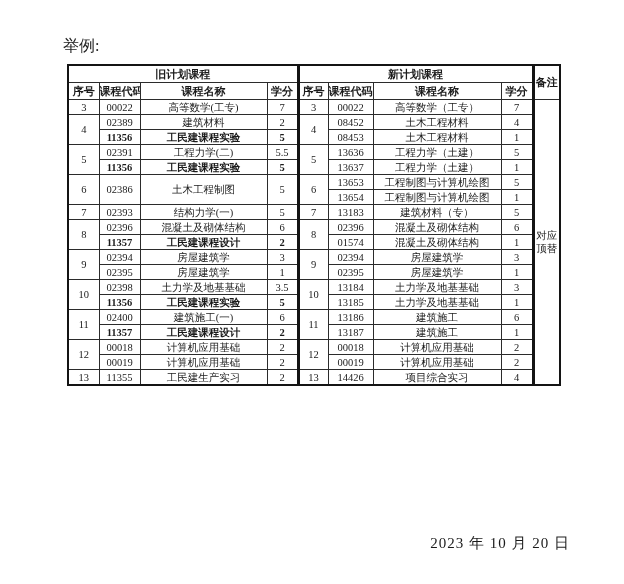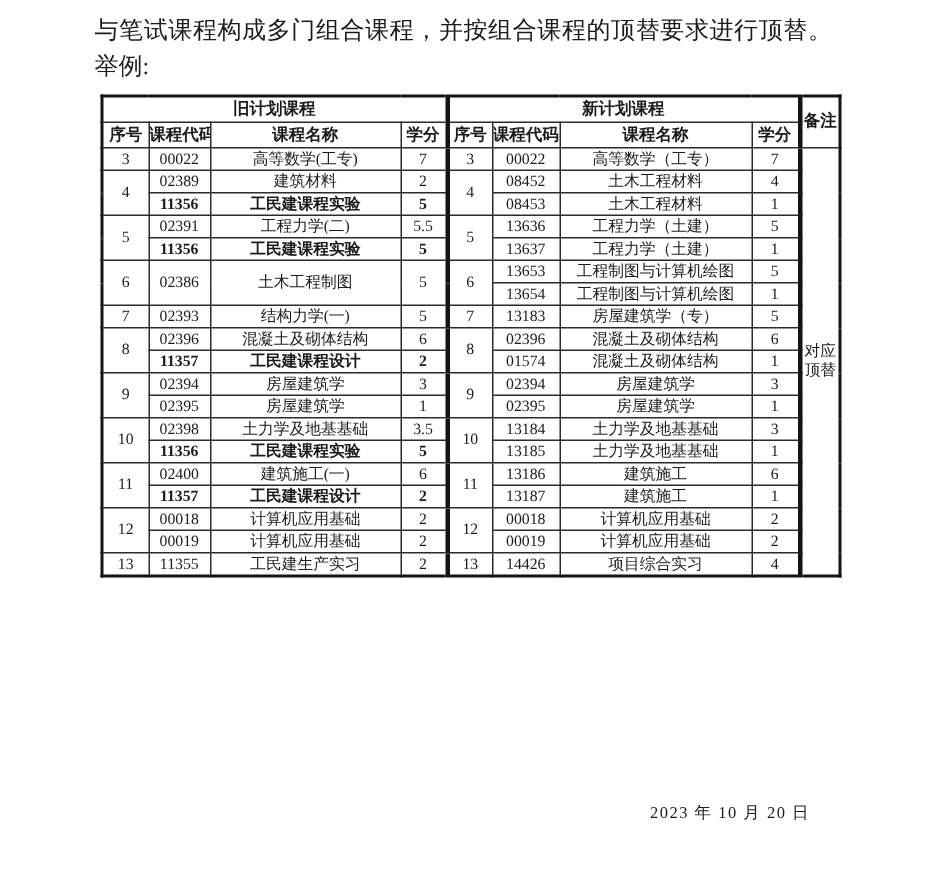--- a/index.html
+++ b/index.html
@@ -3,47 +3,46 @@
 <meta charset="utf-8">
 <style>
   html,body{margin:0;padding:0;background:#e8e8e8;}
   .page{
     width:624px;height:584px;background:#ffffff;position:relative;
     box-sizing:border-box;padding:8px 62px 0 63px;
     font-family:"Liberation Serif","DejaVu Serif",serif;color:#1b1b1b;
     overflow:hidden;
   }
   .intro{margin:0;font-size:16px;line-height:25px;letter-spacing:0.4px;text-align:justify;}
-  .example{margin:1px 0 7px;font-size:16px;line-height:22px;}
+  .example{margin:27px 0 7px;font-size:16px;line-height:22px;}
   table.courses{
     border-collapse:collapse;table-layout:fixed;width:494px;margin-left:4px;
     border:2px solid #141414;
   }
   table.courses th, table.courses td{
     border:1px solid #2b2b2b;text-align:center;vertical-align:middle;
     padding:0;overflow:hidden;white-space:nowrap;
   }
   table.courses th{font-size:11px;font-weight:bold;height:16px;line-height:15px;}
   table.courses td{font-size:10.5px;height:14px;line-height:13px;}
   .thick-left{border-left:3px solid #141414 !important;}
   .em{font-weight:bold;}
   .c-remark{font-weight:normal;}
   .c-remark div{line-height:13px;}
   .footer-para{
     margin:15px 0 0;font-size:16px;line-height:27px;text-indent:32px;
     text-align:justify;letter-spacing:0.4px;
   }
-  .date{position:absolute;top:534px;right:84px;font-size:11px;letter-spacing:1px;}
+  .date{position:absolute;top:534px;right:54px;font-size:15px;letter-spacing:1px;}
 </style>
 </head>
 <body>
 
 <div class="page">
 
-  <p class="intro">与笔试课程构成多门组合课程，并按组合课程的顶替要求进行顶替。</p>
 
   <p class="example">举例:</p>
 
   <table class="courses">
     <colgroup>
       <col style="width:31px">
         <col style="width:41px">
         <col style="width:127px">
         <col style="width:31px">
       <col style="width:30px">
@@ -135,21 +134,21 @@
           <td class="c-name">工程制图与计算机绘图</td>
           <td class="c-credit">1</td>
         </tr>
         <tr>
           <td class="c-seq">7</td>
           <td class="c-code">02393</td>
           <td class="c-name">结构力学(一)</td>
           <td class="c-credit">5</td>
           <td class="c-seq thick-left">7</td>
           <td class="c-code">13183</td>
-          <td class="c-name">房屋建筑学（专）</td>
+          <td class="c-name">建筑材料（专）</td>
           <td class="c-credit">5</td>
         </tr>
         <tr>
           <td rowspan="2" class="c-seq">8</td>
           <td class="c-code">02396</td>
           <td class="c-name">混凝土及砌体结构</td>
           <td class="c-credit">6</td>
           <td rowspan="2" class="c-seq thick-left">8</td>
           <td class="c-code">02396</td>
           <td class="c-name">混凝土及砌体结构</td>

